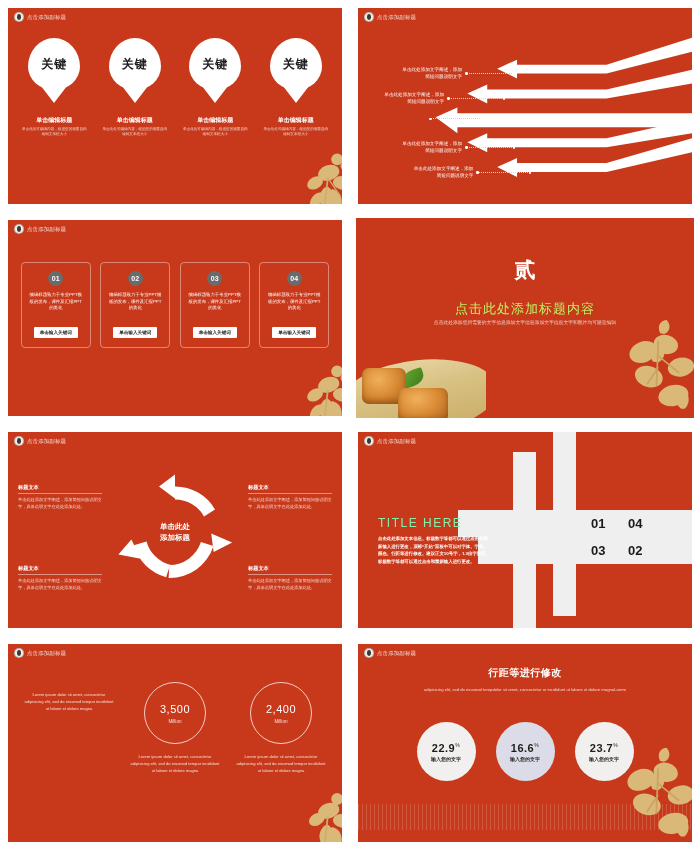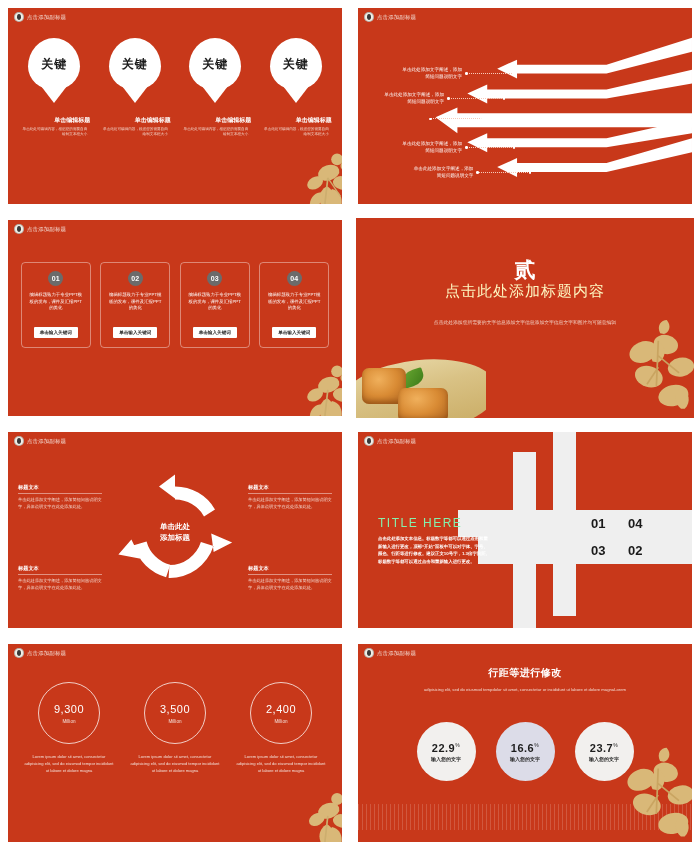--- a/index.html
+++ b/index.html
@@ -26,21 +26,21 @@
   
   .hdr{position:absolute;left:6px;top:4px;display:flex;align-items:center;gap:3px;z-index:20;}
   .logo{width:10px;height:10px;border-radius:50%;background:#f2efe6;position:relative;flex:0 0 auto;
         box-shadow:inset 0 0 0 1px rgba(0,0,0,.25);}
   .logo:after{content:"";position:absolute;left:3px;top:2px;width:4px;height:6px;border-radius:50% 50% 45% 45%;
         background:#3a3a3a;}
   .hdr-t{font-size:5.4px;color:#f3ddd4;letter-spacing:.2px;white-space:nowrap;}
 
   
   .pins{position:absolute;left:0;right:0;top:30px;display:flex;justify-content:space-around;padding:0 6px;}
-  .pin-col{width:72px;text-align:right;}
+  .pin-col{width:72px;text-align:center;}
   .pin{width:52px;height:52px;margin:0 auto;background:#fff;border-radius:50% 50% 50% 50%/55% 55% 45% 45%;
        position:relative;display:flex;align-items:center;justify-content:center;}
   .pin:after{content:"";position:absolute;bottom:-13px;left:50%;transform:translateX(-50%);
        width:0;height:0;border-left:13px solid transparent;border-right:13px solid transparent;border-top:17px solid #fff;}
   .pin-k{font-size:12px;font-weight:bold;color:#1c1c1c;letter-spacing:1px;}
   .pin-h{margin-top:26px;font-size:6px;font-weight:bold;color:#fff;}
   .pin-b{margin-top:2px;font-size:3.6px;line-height:1.5;color:#f0cfc4;padding:0 3px;}
 
   
   .arrow-wrap{position:absolute;inset:0;}
@@ -55,21 +55,21 @@
   .card{width:70px;height:86px;border:1px solid rgba(255,255,255,.4);border-radius:4px;
         display:flex;flex-direction:column;align-items:center;padding-top:8px;}
   .num{width:15px;height:15px;border-radius:50%;background:#6b6b6b;color:#fff;font-size:7px;font-weight:bold;
        display:flex;align-items:center;justify-content:center;}
   .card-b{margin-top:6px;font-size:4.4px;line-height:1.5;color:#fff;text-align:center;padding:0 6px;}
   .card-btn{margin-top:auto;margin-bottom:9px;background:#fff;color:#2a2a2a;font-size:4.6px;font-weight:bold;
         padding:3px 6px;border-radius:1px;white-space:nowrap;}
 
   
   .sec-num{position:absolute;top:38px;left:0;right:0;text-align:center;font-size:21px;font-weight:bold;color:#fff;}
-  .sec-t{position:absolute;top:64px;left:0;right:0;text-align:center;font-size:15px;color:#fef9c3;letter-spacing:1px;}
+  .sec-t{position:absolute;top:82px;left:0;right:0;text-align:center;font-size:13px;color:#bef264;letter-spacing:1px;}
   .sec-s{position:absolute;top:101px;left:0;right:0;text-align:center;font-size:4.8px;line-height:1.6;color:#f0cdc0;padding:0 46px;}
   .moon{position:absolute;left:0;bottom:0;width:130px;height:72px;overflow:hidden;}
   .tray{position:absolute;left:-12px;bottom:-14px;width:152px;height:72px;border-radius:50%/46%;
      background:linear-gradient(172deg,#e8d9a8 0%,#d9c285 40%,#c9ab63 100%);transform:rotate(-6deg);}
   .cake{position:absolute;border-radius:7px;
      background:radial-gradient(ellipse at 38% 32%,#f0b05c 0%,#d98b34 48%,#a85e1c 100%);
      box-shadow:inset 0 -3px 5px rgba(120,60,10,.5);}
   .c1{left:6px;bottom:14px;width:44px;height:36px;}
   .c2{left:42px;bottom:-4px;width:50px;height:34px;}
   .leaf{position:absolute;left:46px;bottom:32px;width:22px;height:16px;border-radius:60% 10% 60% 10%;
@@ -349,24 +349,20 @@
   </div>
 
   <div class="slide">
     <div class="canvas">
       <div class="hdr">
         <span class="logo"></span>
         <span class="hdr-t">点击添加副标题</span>
       </div>
       <div class="rings">
         <div class="ring-col">
-          <div class="ring">
-            <div class="ring-v">9,300</div>
-            <div class="ring-u">Million</div>
-          </div>
           <div class="ring-d">Lorem ipsum dolor sit amet, consectetur adipisicing elit, sed do eiusmod tempor incididunt ut labore et dolore magna</div>
         </div>
         <div class="ring-col">
           <div class="ring">
             <div class="ring-v">3,500</div>
             <div class="ring-u">Million</div>
           </div>
           <div class="ring-d">Lorem ipsum dolor sit amet, consectetur adipisicing elit, sed do eiusmod tempor incididunt ut labore et dolore magna</div>
         </div>
         <div class="ring-col">

